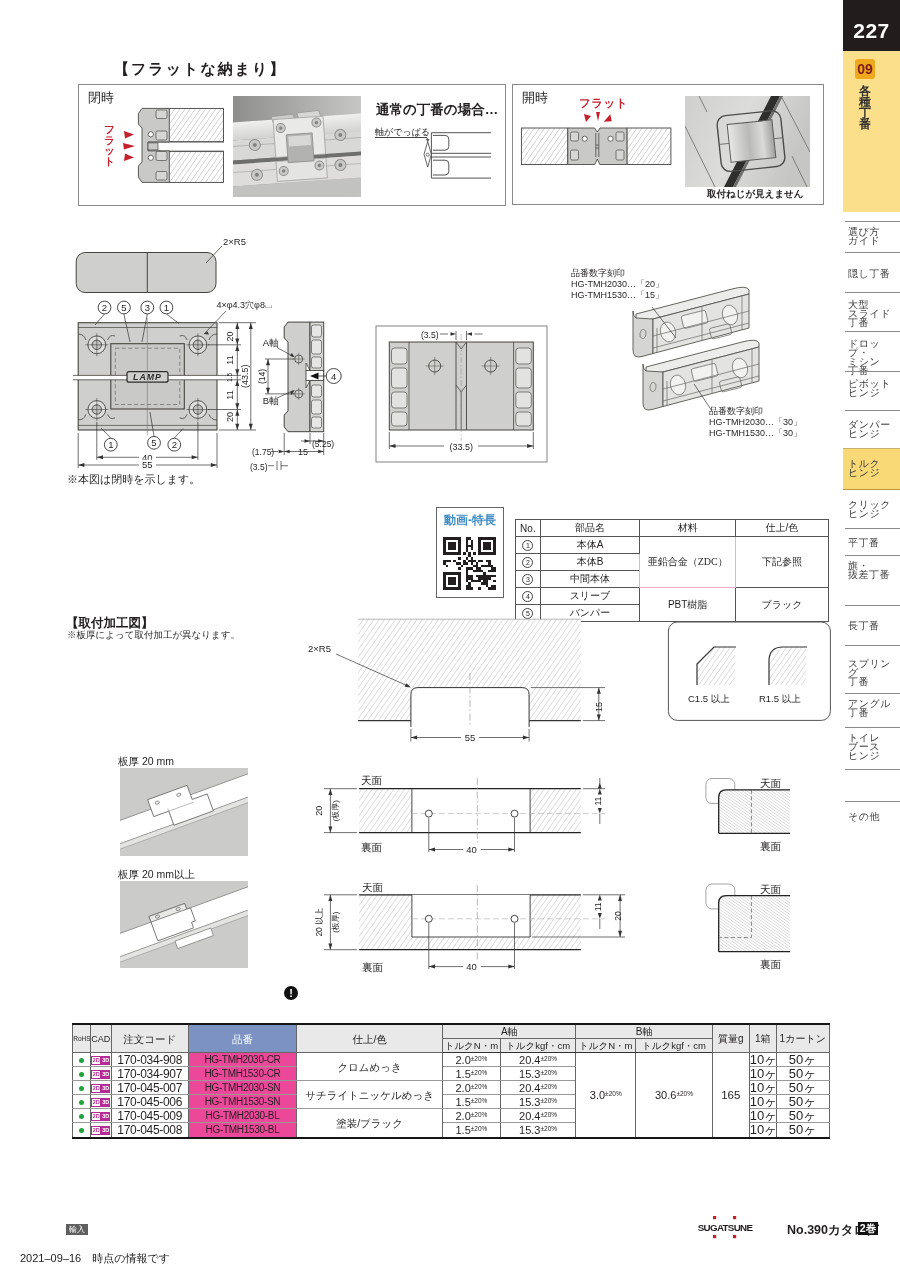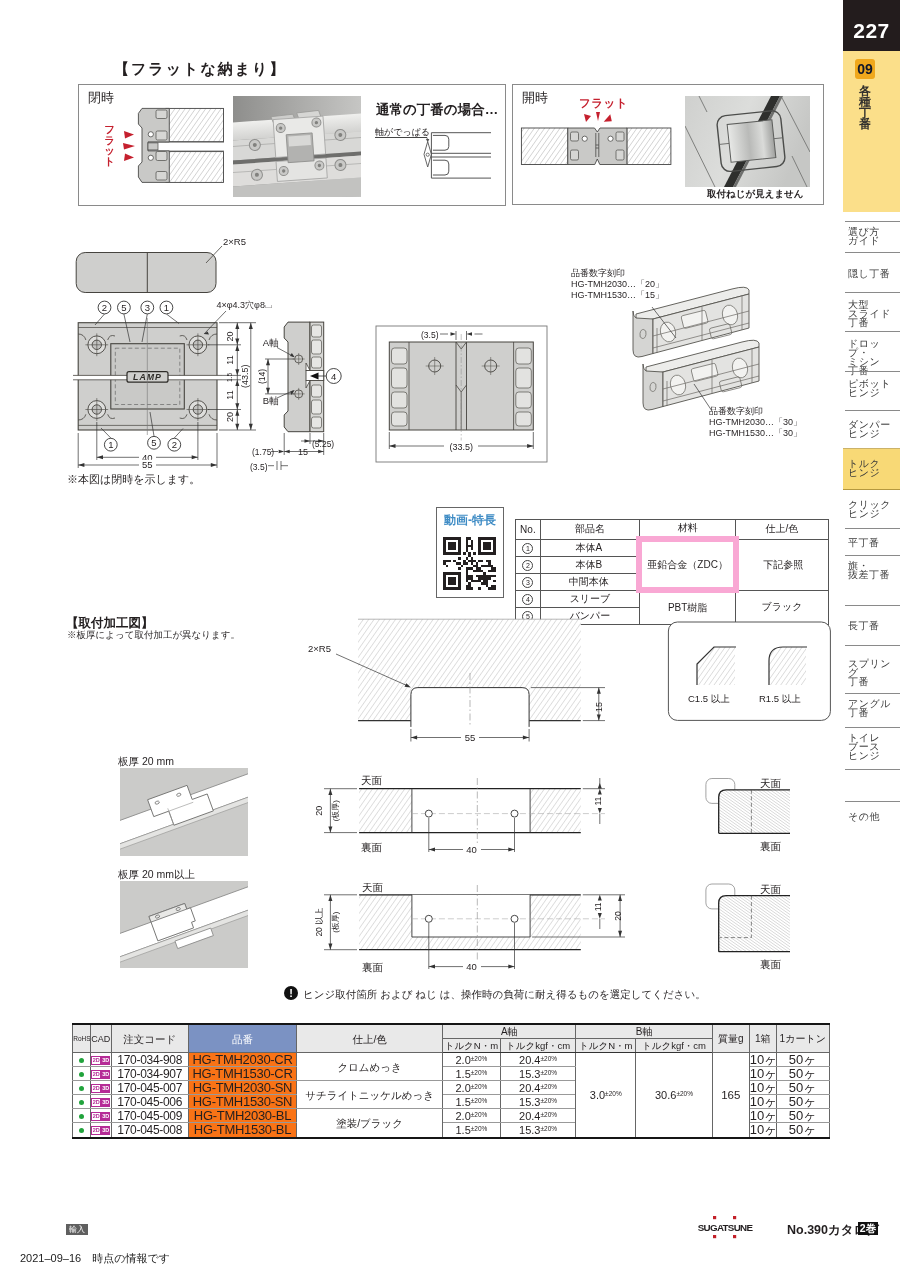--- a/index.html
+++ b/index.html
@@ -12,35 +12,35 @@
 #ptable td{border:1px solid #666;border-top-color:#999;border-bottom-color:#999;padding:0;overflow:hidden;white-space:nowrap;line-height:12px;height:13px;}
 #ptable sup{font-size:6.5px;line-height:0;vertical-align:3px;}
 #ptable td.hd{background:#e9e9e9;}
 #ptable tr:nth-child(2) td.hd{border-bottom:1.5px solid #333;}
 #ptable tr:nth-child(3) td{border-top:1.5px solid #333;}
 #ptable td.hd{border-top-color:#666;border-bottom-color:#666;}
 .dot{display:inline-block;width:5.5px;height:5.5px;border-radius:50%;background:#21a33c;vertical-align:middle;}
 .cad2{display:inline-block;width:8px;height:7px;border:1px solid #b52b96;color:#b52b96;font-size:5.5px;line-height:7px;font-weight:bold;vertical-align:middle;}
 .cad3{display:inline-block;width:9px;height:9px;background:#b52b96;color:#fff;font-size:5.5px;line-height:9px;font-weight:bold;vertical-align:middle;}
 .oc{font-size:12px;letter-spacing:-0.3px;}
-.pn{font-size:13px;background:#f97316;letter-spacing:-0.3px;}
+.pn{font-size:10px;background:#ec4899;letter-spacing:-0.3px;}
 .fin{font-size:10.5px;}
 .tq{font-size:11px;}
 .pc{font-size:13px;}
 .cn{display:inline-block;width:9px;height:9px;border:1px solid #444;border-radius:50%;font-size:7px;line-height:9px;text-align:center;vertical-align:0px;}
 </style>
 </head>
 <body>
 <div id="page">
 
 <div class="abs" style="left:843px;top:0;width:57px;height:51px;background:#231c1d;color:#fff;font-size:21px;font-weight:bold;text-align:center;line-height:62px;letter-spacing:0.5px;">227</div>
 
 <div class="abs" style="left:843px;top:51px;width:57px;height:161px;background:#fbdf8a;"></div>
 
-<div class="abs" style="left:855px;top:59px;width:20px;height:20px;background:#f0a81c;border-radius:3px;color:#0f172a;font-size:14px;font-weight:bold;text-align:center;line-height:20px;">09</div>
+<div class="abs" style="left:855px;top:59px;width:20px;height:20px;background:#f0a81c;border-radius:3px;color:#7f1d1d;font-size:14px;font-weight:bold;text-align:center;line-height:20px;">09</div>
 
 <div class="abs" style="left:858px;top:86px;width:14px;font-size:12px;font-weight:bold;color:#33312e;line-height:11px;text-align:center;">各<br>種<br>丁<br>番</div>
 
 <div class="navline" style="top:221px;"></div>
 
 <div class="abs nav" style="left:848px;top:227px;">選び方<br>ガイド</div>
 <div class="navline" style="top:252px;"></div>
 
 <div class="abs nav" style="left:848px;top:269px;">隠し丁番</div>
 <div class="navline" style="top:292px;"></div>
@@ -638,21 +638,21 @@
 <tbody>
           <tr style="height:13px;">
             <td style="border:1px solid #555;">No.</td>
             <td style="border:1px solid #555;">部品名</td>
             <td style="border:1px solid #555;">材料</td>
             <td style="border:1px solid #555;">仕上/色</td>
           </tr>
 <tr style="height:12px;">
             <td style="border:1px solid #555;"><span class="cn">1</span></td>
             <td style="border:1px solid #555;">本体A</td>
-            <td style="border:6px solid #f9a8d4;" rowspan="3">亜鉛合金（ZDC）</td>
+            <td style="border:1px solid #f9a8d4;font-family:Liberation Serif, serif;" rowspan="3">亜鉛合金（ZDC）</td>
             <td style="border:1px solid #555;" rowspan="3">下記参照</td>
           </tr>
 <tr style="height:12px;">
             <td style="border:1px solid #555;"><span class="cn">2</span></td>
             <td style="border:1px solid #555;">本体B</td>
           </tr>
 <tr style="height:12px;">
             <td style="border:1px solid #555;"><span class="cn">3</span></td>
             <td style="border:1px solid #555;">中間本体</td>
           </tr>
@@ -914,21 +914,20 @@
 <line x1="20.7" y1="71.7" x2="92" y2="71.7" stroke="#222" stroke-width="1.3"></line>
 <g stroke="#555" stroke-width="0.7" stroke-dasharray="4 2.5" fill="none">
 <polyline points="53.4,15.6 53.4,57.6 21.7,57.6"></polyline>
 </g>
 <text x="62" y="12.5" font-size="10.5" fill="#231f20">天面</text>
 <text x="62" y="88" font-size="10.5" fill="#231f20">裏面</text>
 </svg>
 </div>
 
 <div class="abs" style="left:284px;top:986px;width:14px;height:14px;background:#111;border-radius:50%;color:#fff;font-size:11px;font-weight:bold;text-align:center;line-height:14px;">!</div>
-<div class="abs" style="left:303px;top:988px;font-size:10.5px;">ヒンジ取付箇所 および ねじ は、操作時の負荷に耐え得るものを選定してください。</div>
 
 <div class="abs" style="left:72.3px;top:1023px;">
 <table id="ptable" style="border-collapse:collapse;table-layout:fixed;width:757px;color:#231f20;text-align:center;border-top:2.5px solid #151515;border-bottom:2.5px solid #151515;">
 <colgroup>
 <col style="width:17.5px">
           <col style="width:20.9px">
           <col style="width:77.1px">
           <col style="width:108.4px">
           <col style="width:145.9px">
           <col style="width:57.7px">

